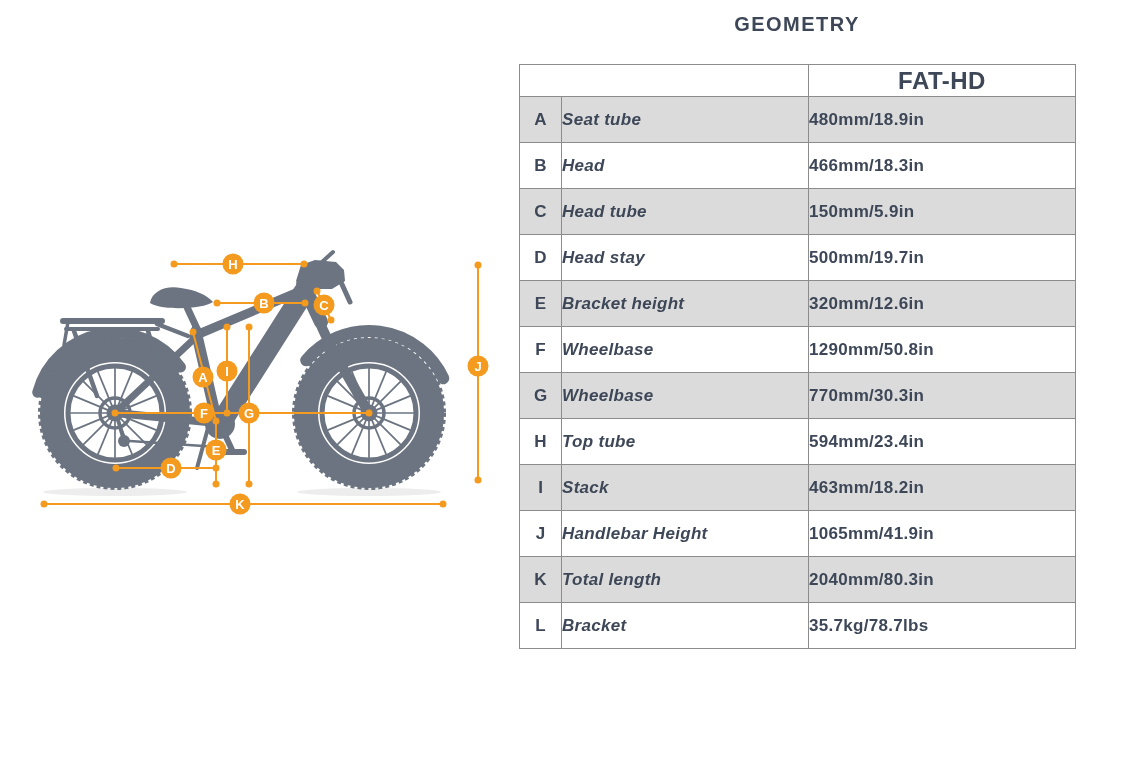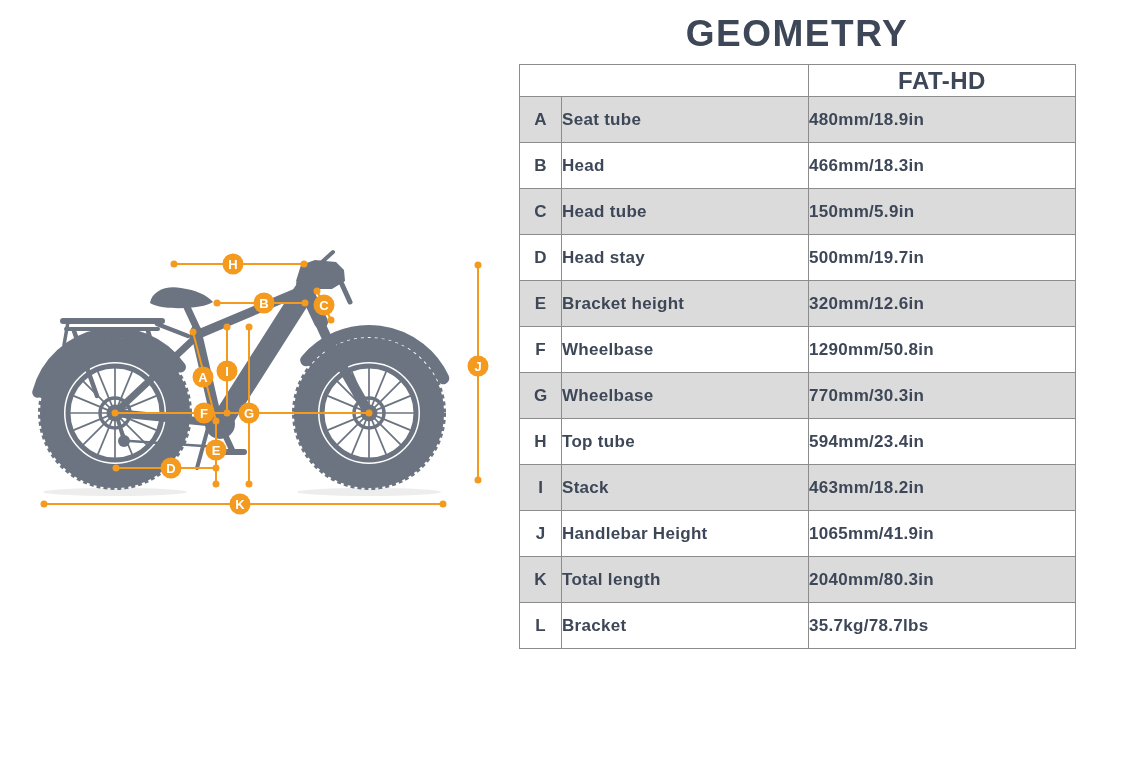--- a/index.html
+++ b/index.html
@@ -2,37 +2,37 @@
 <html><head>
 <meta charset="utf-8">
 <style>
   html,body{margin:0;padding:0;}
   body{
     width:1127px;height:774px;position:relative;overflow:hidden;
     background:#ffffff;font-family:"Liberation Sans", sans-serif;
   }
   .page-title{
     position:absolute;left:519px;top:13px;width:556px;
-    text-align:center;font-size:37px;font-weight:bold;
+    text-align:center;font-size:20px;font-weight:bold;
     color:#3d4757;letter-spacing:1.5px;
   }
   .diagram-svg{position:absolute;left:0;top:0;width:1127px;height:774px;}
   .geo-table{
     position:absolute;left:519px;top:64px;width:556px;
     border-collapse:collapse;table-layout:fixed;color:#3d4757;
   }
   .geo-table td,.geo-table th{
     border:1.6px solid #8c8c8c;padding:0;
     font-weight:bold;overflow:hidden;white-space:nowrap;
   }
   .geo-table thead th{height:31px;background:#ffffff;border-radius:7px;}
   .geo-table tbody td{height:45px;font-size:17px;}
   .head-product{font-size:24px;text-align:center;letter-spacing:0.5px;}
   .letter-cell{text-align:center;font-size:19px;}
-  .label-cell{padding-left:48px;font-size:17.5px;letter-spacing:0.3px;}
+  .label-cell{padding-left:48px;font-size:17.5px;letter-spacing:0.3px;font-style:italic;}
   .value-cell{text-align:left;font-size:17px;letter-spacing:0.3px;}
   .geo-table tbody tr:nth-child(odd) td{background:#dbdbdb;}
   .geo-table tbody tr:nth-child(even) td{background:#ffffff;}
   .marker-letter{
     font-family:"Liberation Sans", sans-serif;font-size:13px;font-weight:bold;
     fill:#ffffff;text-anchor:middle;
   }
 </style>
 </head>
 <body>

